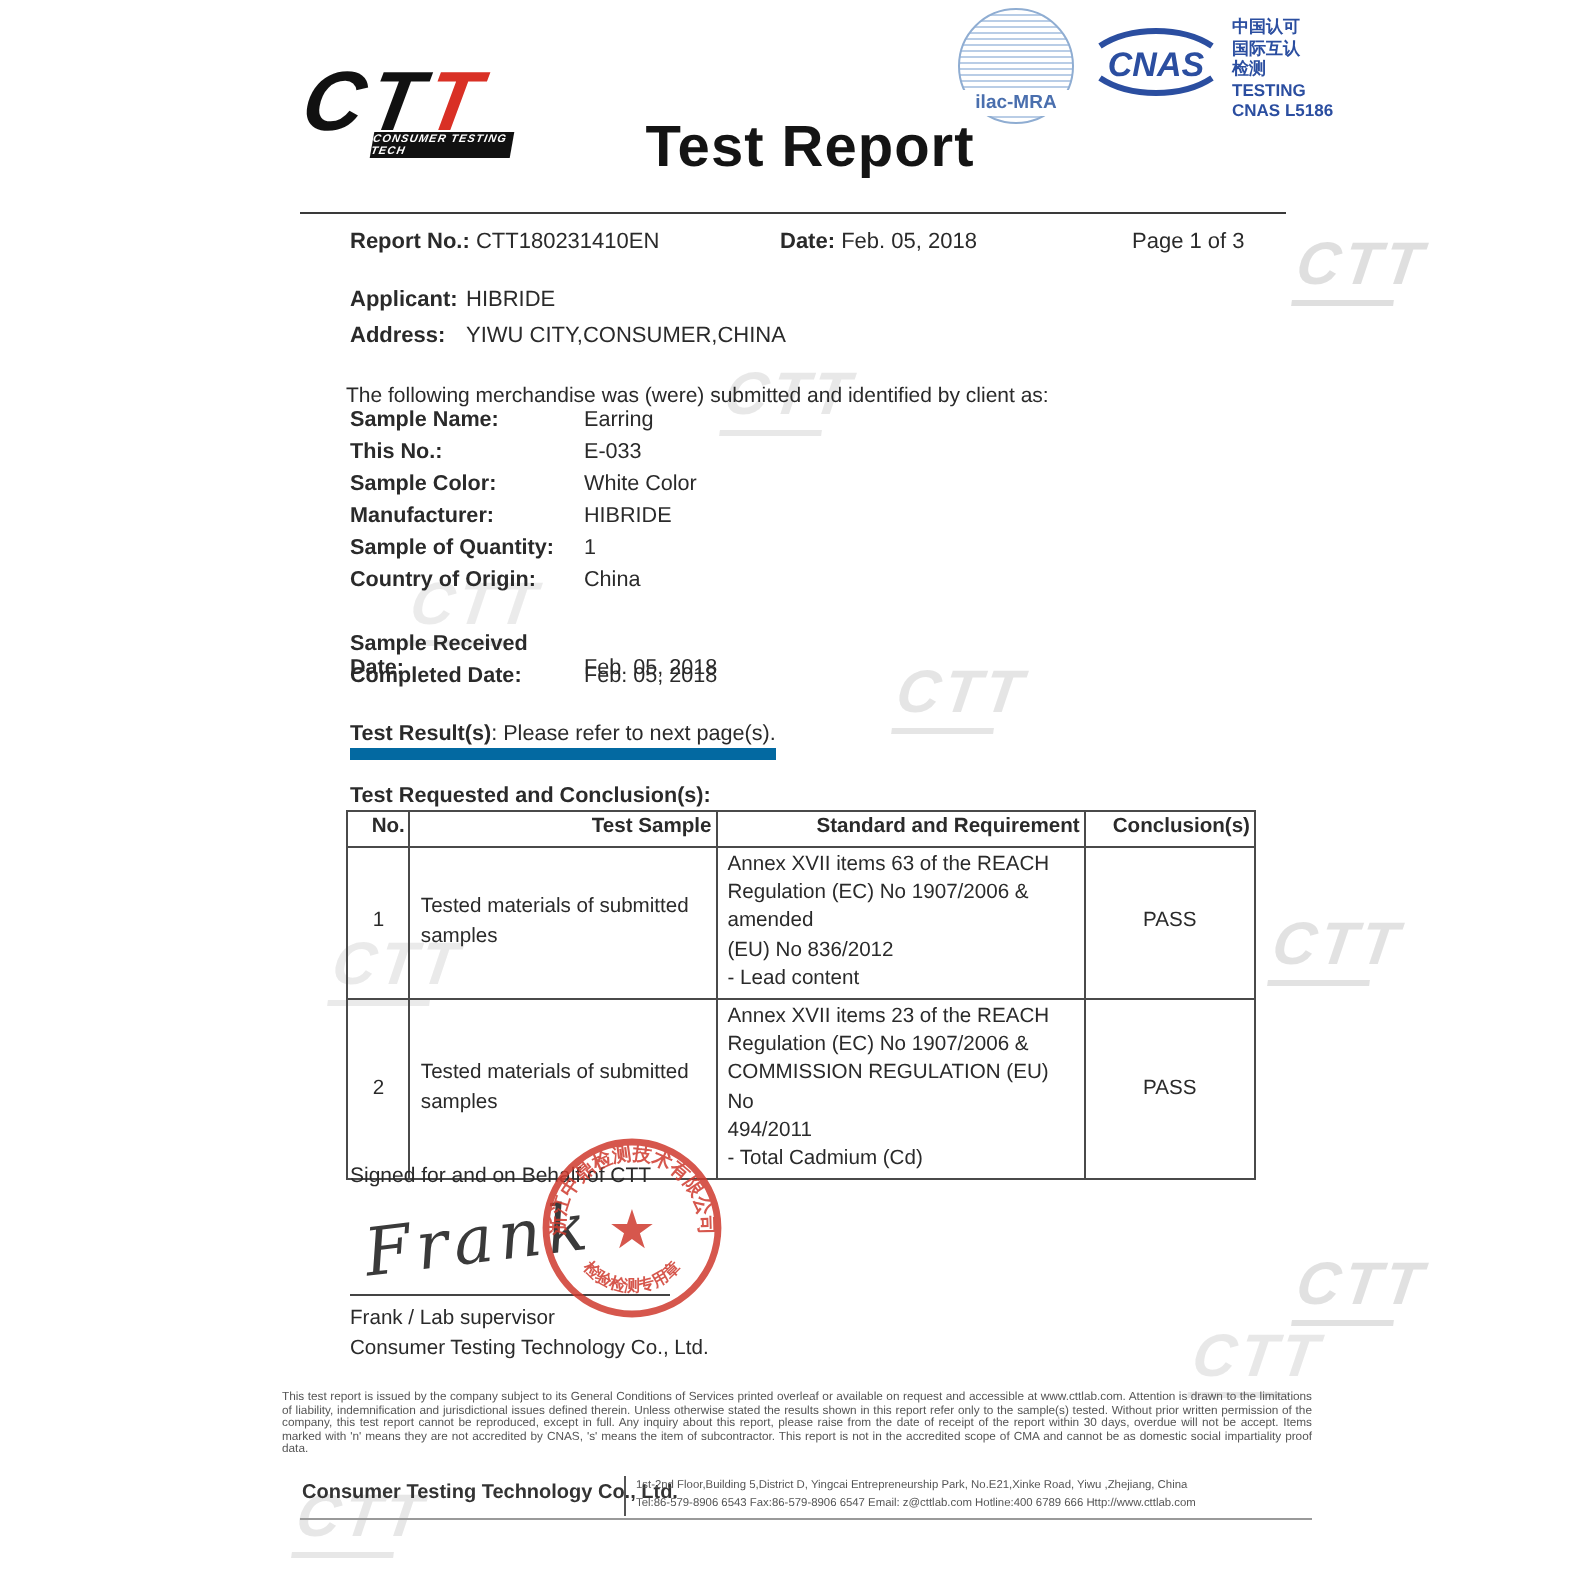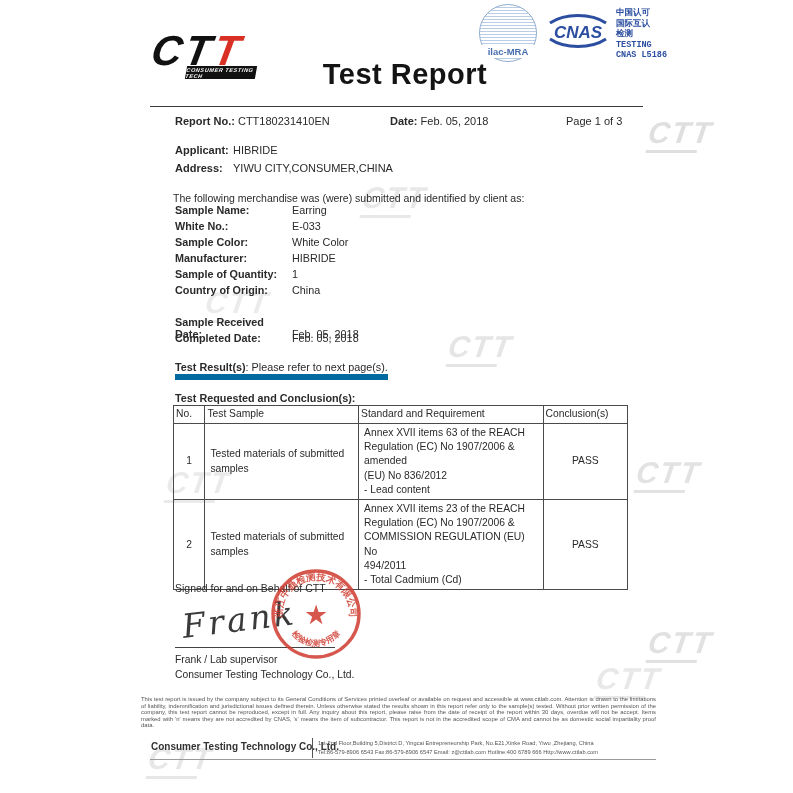--- a/index.html
+++ b/index.html
@@ -26,37 +26,37 @@
       color:#141414;letter-spacing:0.5px;z-index:2;}
 
   .ilac{left:479px;top:4px;width:56px;height:56px;border-radius:50%;
       border:1px solid #8fadd2;z-index:2;
       background:repeating-linear-gradient(180deg,#ffffff 0 2px,#b9cde6 2px 3px);
       display:flex;align-items:center;justify-content:center;}
   .ilac-band{background:#fff;width:100%;text-align:center;font-size:9.5px;font-weight:bold;
       color:#4a6fae;padding:1px 0;margin-top:36px;}
   .cnas{left:545px;top:12px;z-index:2;}
   .accred-text{left:616px;top:8px;z-index:2;color:#2b4ea0;font-weight:bold;font-size:8.5px;
-      line-height:10.5px;font-family:Liberation Mono, monospace;}
+      line-height:10.5px;}
 
   .hrule{left:150px;top:106px;width:493px;border-top:1.6px solid #3a3a3a;}
 
   
   .meta-line{font-size:11px;z-index:2;}
 
   .fieldrow{position:absolute;left:175px;font-size:10.8px;z-index:2;}
   .fieldrow .fl{display:inline-block;width:117px;font-weight:bold;}
   .addr-row .fl2{display:inline-block;width:58px;font-weight:bold;}
 
   
   table.results{position:absolute;left:173px;top:405px;width:455px;border-collapse:collapse;
       font-size:10.3px;z-index:2;color:#2a2a2a;}
   table.results td,table.results th{border:1px solid #4a4a4a;padding:2px 5px;
       font-weight:normal;vertical-align:middle;line-height:14.2px;}
-  table.results th{text-align:left;font-weight:normal;height:15px;padding:1px 2px;}
+  table.results th{text-align:right;font-weight:bold;height:15px;padding:1px 2px;}
   .col-no{width:22px;text-align:center;}
   .col-sample{width:158px;}
   .col-standard{width:190px;}
   .col-conc{width:76px;text-align:center;}
 
   
   .sig-text{left:175px;top:582px;font-size:10.5px;z-index:2;}
   .signature{left:182px;top:600px;font-family:"DejaVu Serif",serif;font-style:italic;
       font-size:33px;color:#3a3a3a;transform:rotate(-7deg);letter-spacing:3px;z-index:2;}
   .sig-line{left:175px;top:647px;width:160px;border-top:1.2px solid #444;z-index:2;}
@@ -123,21 +123,21 @@
   <div class="abs meta-line addr-row" style="left:175px;top:144px">
     <span class="fl2 b">Applicant:</span><span>HIBRIDE</span>
   </div>
   <div class="abs meta-line addr-row" style="left:175px;top:162px">
     <span class="fl2 b">Address:</span><span>YIWU CITY,CONSUMER,CHINA</span>
   </div>
 
   <div class="abs" style="left:173px;top:192px;font-size:10.5px;z-index:2">The following merchandise was (were) submitted and identified by client as:</div>
 
   <div class="fieldrow" style="top:204px"><span class="fl">Sample Name:</span><span>Earring</span></div>
-  <div class="fieldrow" style="top:220px"><span class="fl">White No.:</span><span>E-033</span></div>
+  <div class="fieldrow" style="top:220px"><span class="fl">This No.:</span><span>E-033</span></div>
   <div class="fieldrow" style="top:236px"><span class="fl">Sample Color:</span><span>White Color</span></div>
   <div class="fieldrow" style="top:252px"><span class="fl">Manufacturer:</span><span>HIBRIDE</span></div>
   <div class="fieldrow" style="top:268px"><span class="fl">Sample of Quantity:</span><span>1</span></div>
   <div class="fieldrow" style="top:284px"><span class="fl">Country of Origin:</span><span>China</span></div>
   <div class="fieldrow" style="top:316px"><span class="fl">Sample Received Date:</span><span>Feb. 05, 2018</span></div>
   <div class="fieldrow" style="top:332px"><span class="fl">Completed Date:</span><span>Feb. 05, 2018</span></div>
 
   <div class="abs" style="left:175px;top:361px;font-size:10.8px;border-bottom:6px solid #0369a1;padding-bottom:1px;z-index:2">
     <span class="b">Test Result(s)</span><span>: Please refer to next page(s).</span>
   </div>

